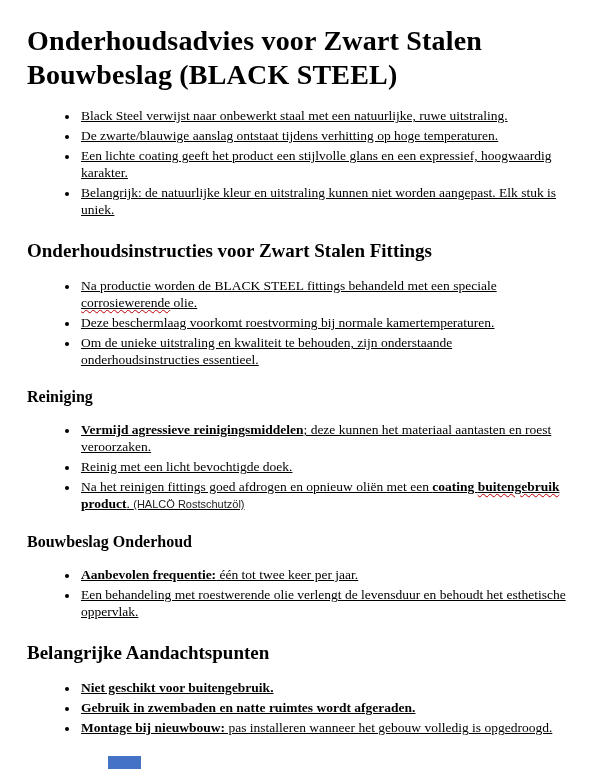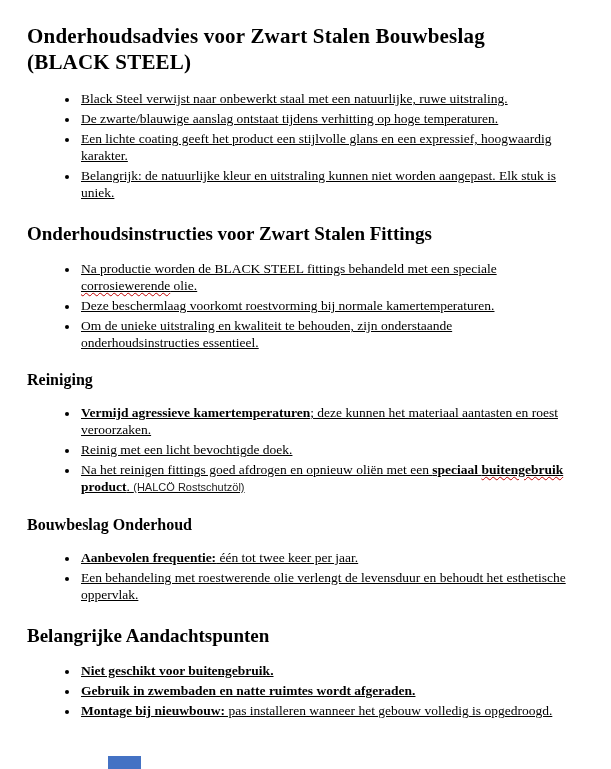--- a/index.html
+++ b/index.html
@@ -11,21 +11,21 @@
     overflow: hidden;
     position: relative;
   }
   .page {
     box-sizing: border-box;
     width: 611px; height: 769px;
     padding: 14px 28px 0 27px;
     position: relative;
   }
   h1.doc-title {
-    font-size: 21px;
+    font-size: 28px;
     line-height: 1.22;
     font-weight: bold;
     margin: 10px 0 0 0;
     max-width: 500px;
     letter-spacing: 0.2px;
   }
   h2.section-heading {
     font-size: 19px;
     font-weight: bold;
     margin: 22px 0 0 0;
@@ -84,23 +84,23 @@
         <li><span>Belangrijk: de natuurlijke kleur en uitstraling kunnen niet worden aangepast. Elk stuk is uniek.</span></li>
       </ul>
       <h2 class="section-heading">Onderhoudsinstructies voor Zwart Stalen Fittings</h2>
       <ul class="bullets">
         <li><span>Na productie worden de BLACK STEEL fittings behandeld met een speciale </span><span class="squiggle">corrosiewerende</span><span> olie.</span></li>
         <li><span>Deze beschermlaag voorkomt roestvorming bij normale kamertemperaturen.</span></li>
         <li><span>Om de unieke uitstraling en kwaliteit te behouden, zijn onderstaande onderhoudsinstructies essentieel.</span></li>
       </ul>
       <h3 class="section-heading">Reiniging</h3>
       <ul class="bullets">
-        <li><span class="bold">Vermijd agressieve kamertemperaturen</span><span>; deze kunnen het materiaal aantasten en roest veroorzaken.</span></li>
+        <li><span class="bold">Vermijd agressieve reinigingsmiddelen</span><span>; deze kunnen het materiaal aantasten en roest veroorzaken.</span></li>
         <li><span>Reinig met een licht bevochtigde doek.</span></li>
-        <li><span>Na het reinigen fittings goed afdrogen en opnieuw oliën met een </span><span class="bold">speciaal </span><span class="bold squiggle">buitengebruik</span><span class="bold"> product</span><span>.  </span><span class="small-note">(HALCÖ Rostschutzöl)</span></li>
+        <li><span>Na het reinigen fittings goed afdrogen en opnieuw oliën met een </span><span class="bold">coating </span><span class="bold squiggle">buitengebruik</span><span class="bold"> product</span><span>.  </span><span class="small-note">(HALCÖ Rostschutzöl)</span></li>
       </ul>
       <h3 class="section-heading">Bouwbeslag Onderhoud</h3>
       <ul class="bullets">
         <li><span class="bold">Aanbevolen frequentie:</span><span> één tot twee keer per jaar.</span></li>
         <li><span>Een behandeling met roestwerende olie verlengt de levensduur en behoudt het esthetische oppervlak.</span></li>
       </ul>
       <h2 class="section-heading">Belangrijke Aandachtspunten</h2>
       <ul class="bullets">
         <li><span class="bold">Niet geschikt voor buitengebruik.</span></li>
         <li><span class="bold">Gebruik in zwembaden en natte ruimtes wordt afgeraden.</span></li>

